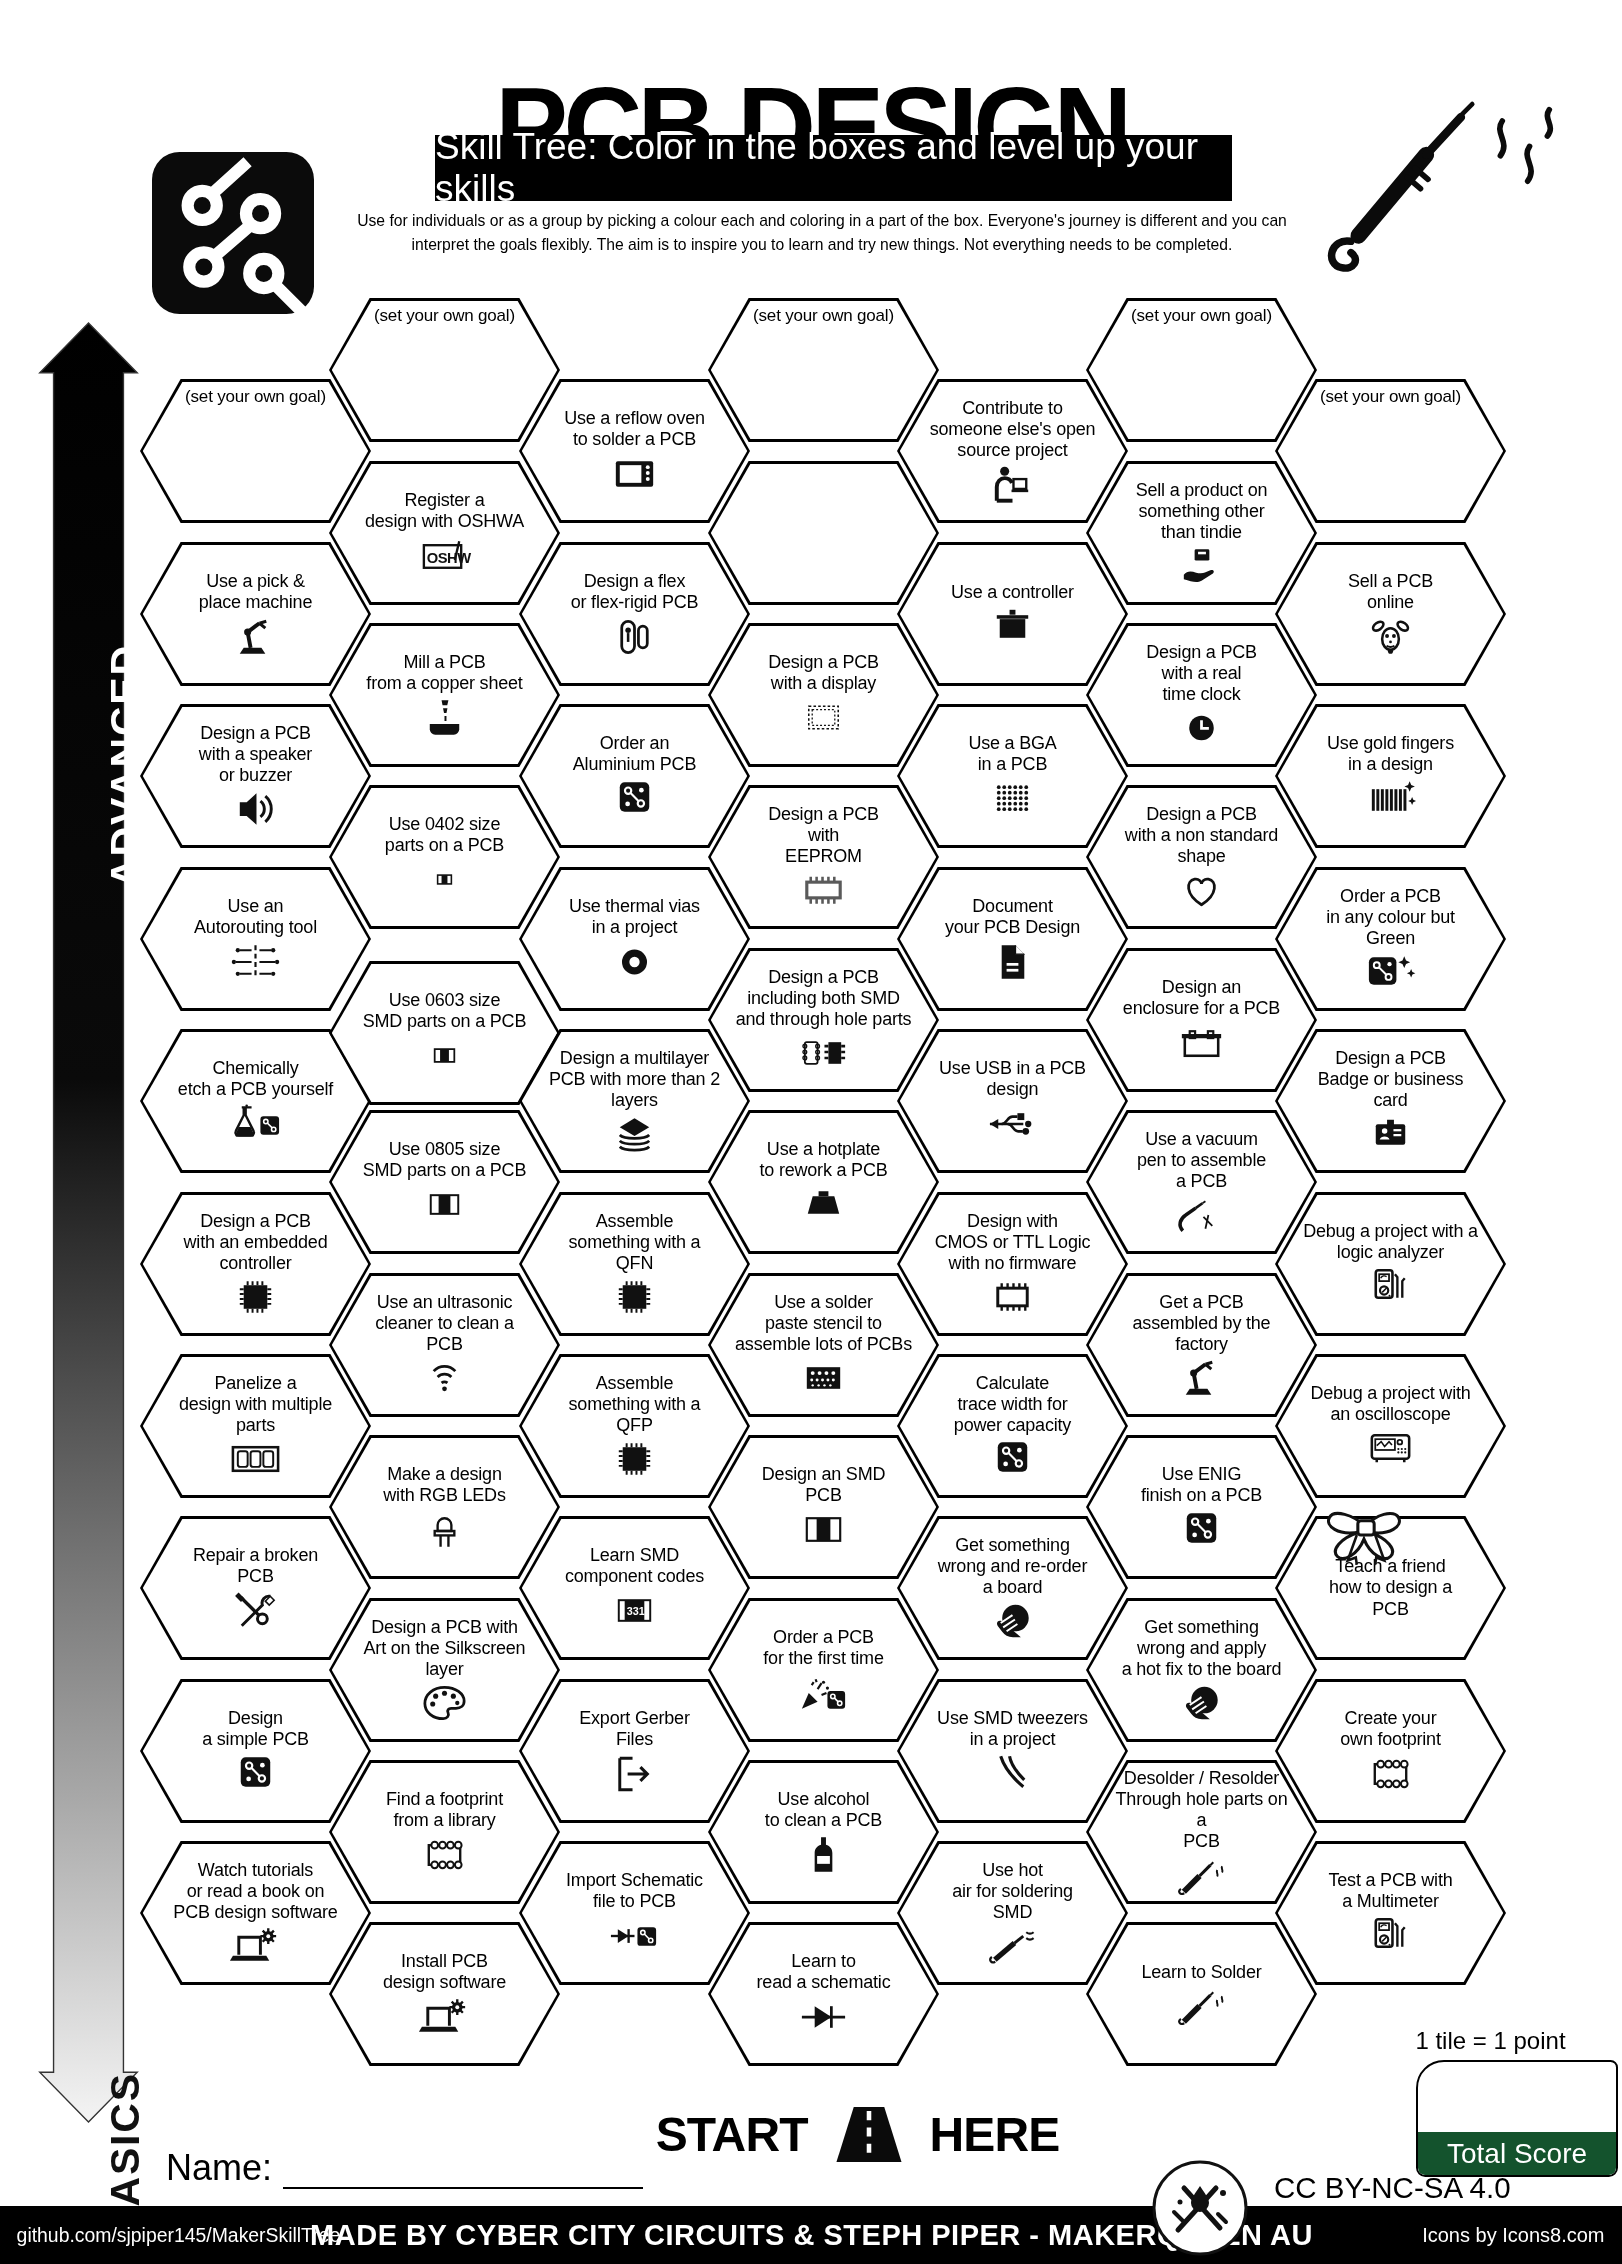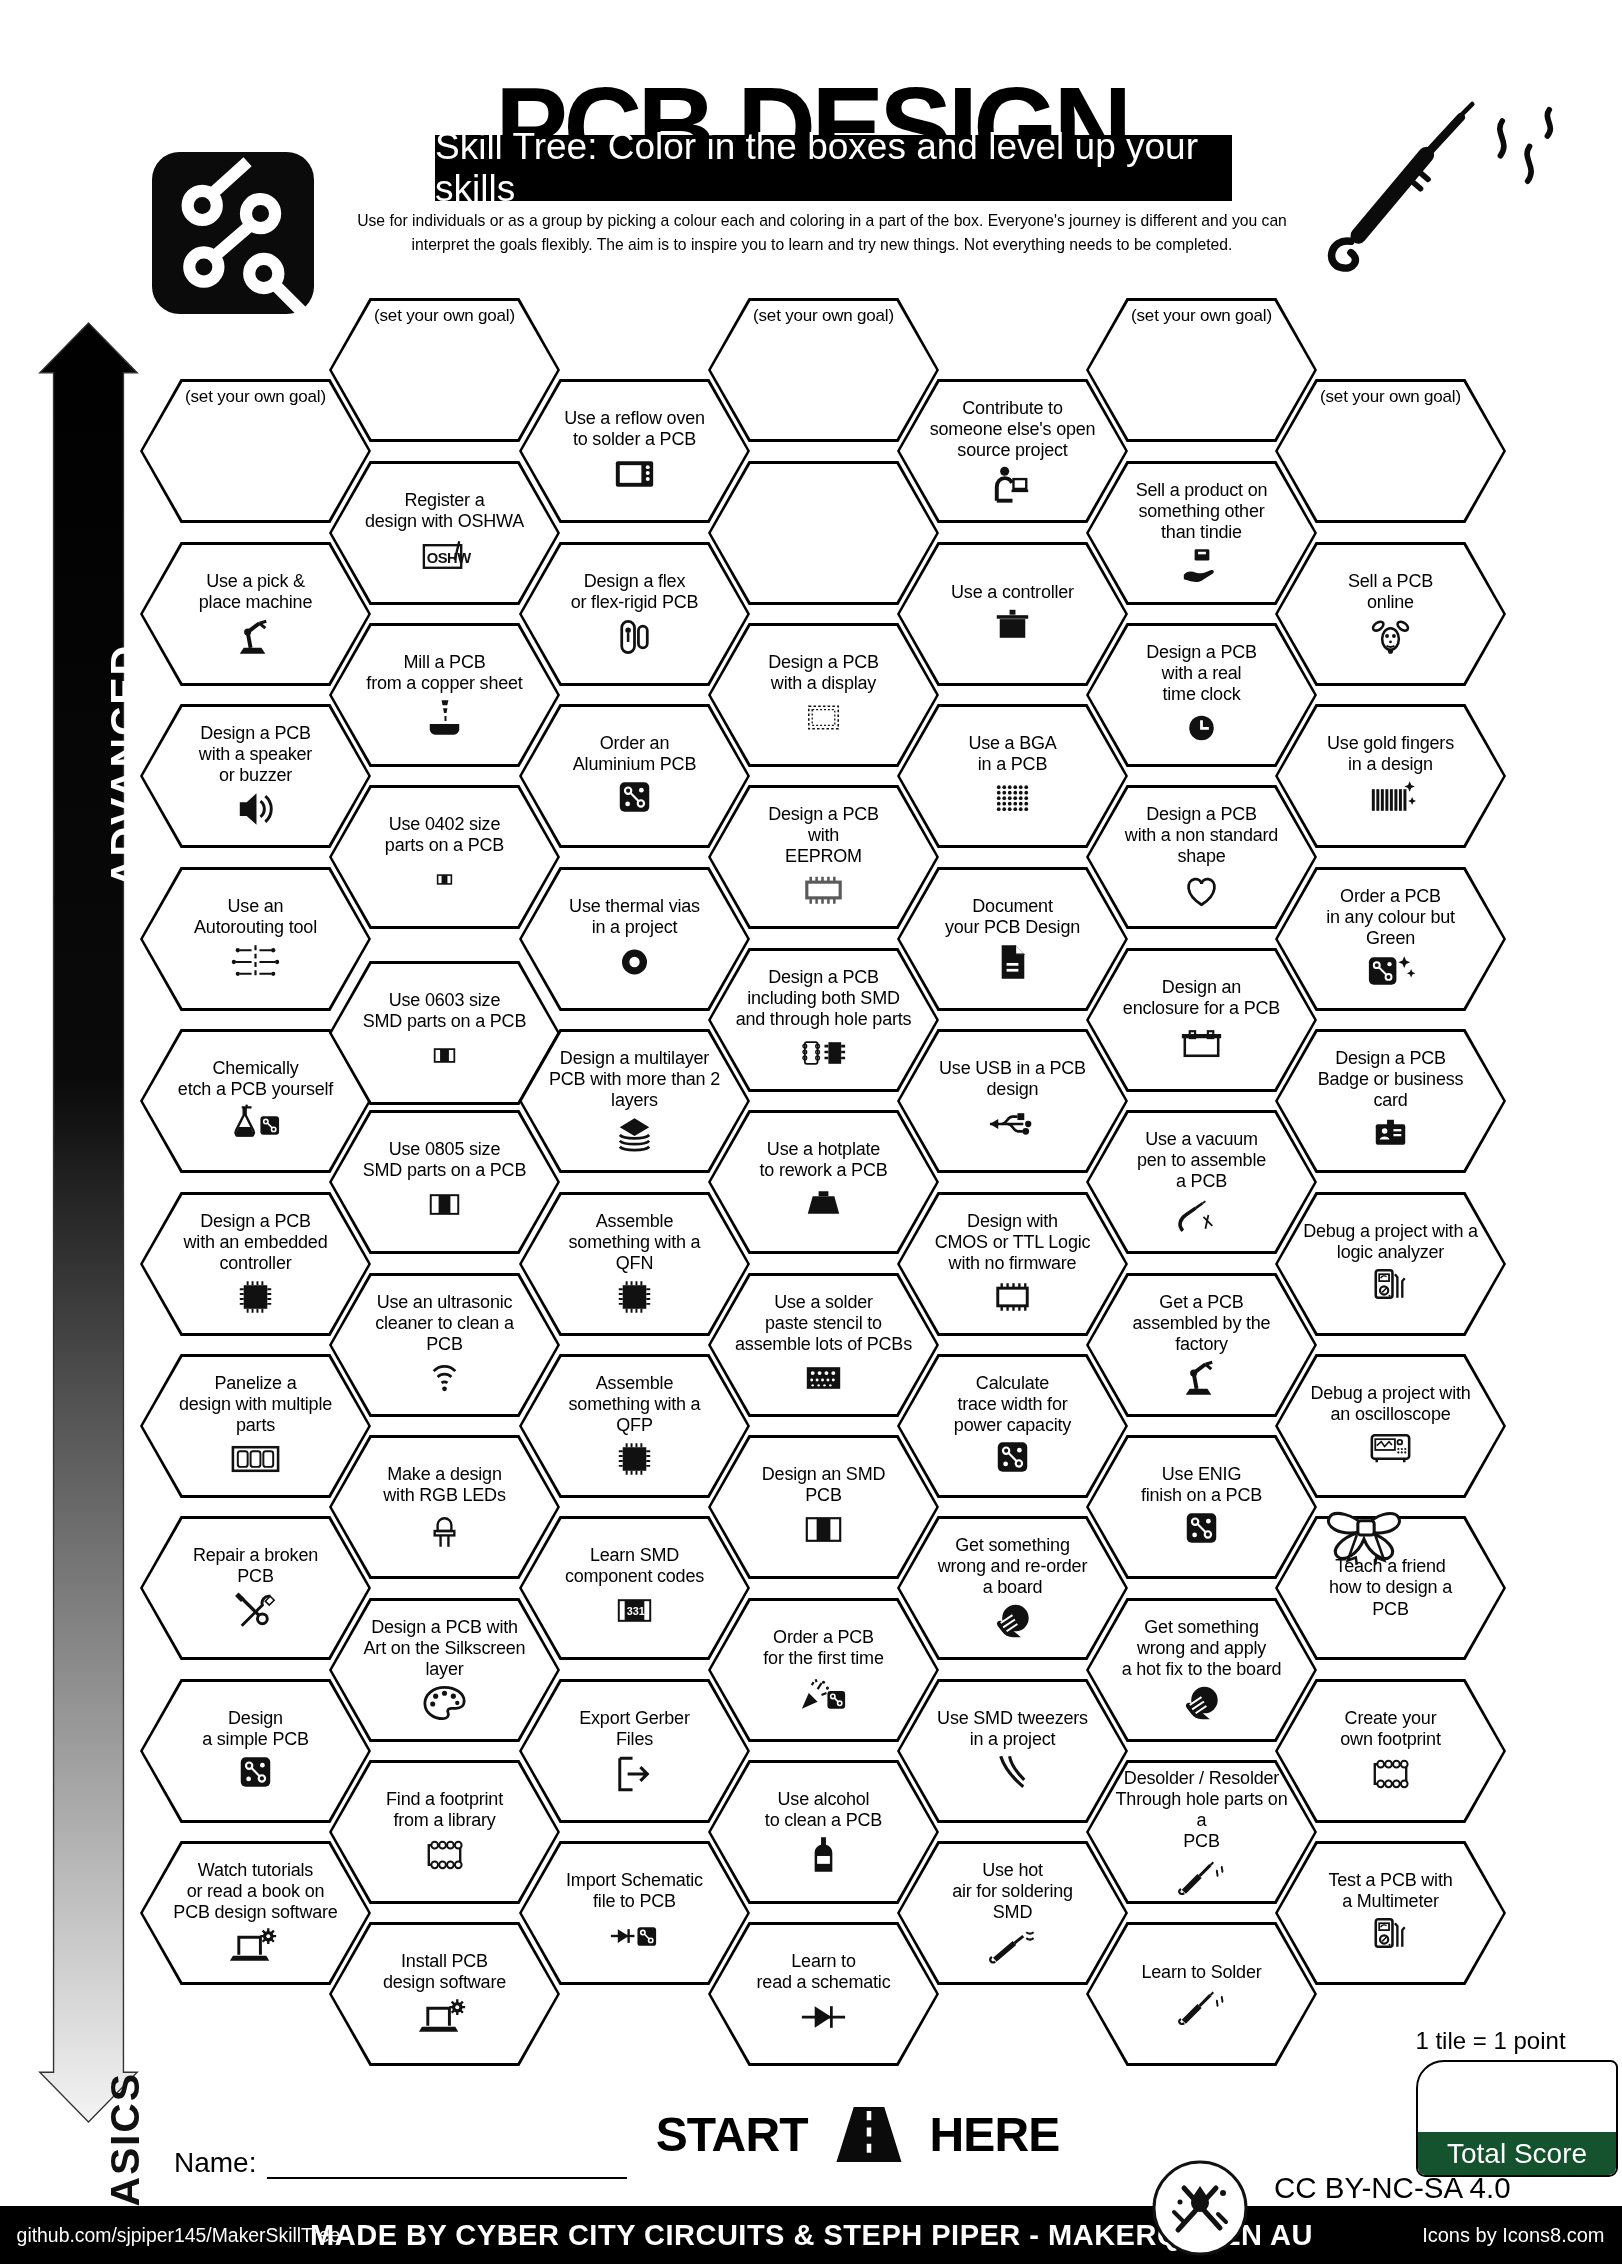--- a/index.html
+++ b/index.html
@@ -51,21 +51,21 @@
   .icon svg{display:block;}
   .bow-decoration{position:absolute;left:1315px;top:1497px;}
   
   .start-here{
     position:absolute;left:636px;top:2102px;width:443px;height:65px;
     display:flex;align-items:center;justify-content:center;gap:13px;
   }
   .start-here .word{font-size:48px;font-weight:900;letter-spacing:-0.9px;}
   
   .name-row{position:absolute;left:166px;top:2147px;display:flex;align-items:flex-end;}
-  .name-row .lbl{font-size:28px;margin-left:8px;}
+  .name-row .lbl{font-size:36px;}
   .name-line{width:360px;border-bottom:2.3px solid #000;height:28px;margin-left:11px;}
   
   .tile-note{position:absolute;left:1375px;top:2027px;width:231px;text-align:center;font-size:24px;}
   .score-box{
     position:absolute;left:1416px;top:2060px;width:198px;height:113px;
     border:2.3px solid #000;border-radius:28px 7.4px 9.2px 9.2px;background:#fff;overflow:hidden;
     display:flex;flex-direction:column;
   }
   .score-space{flex:1;}
   .score-band{

